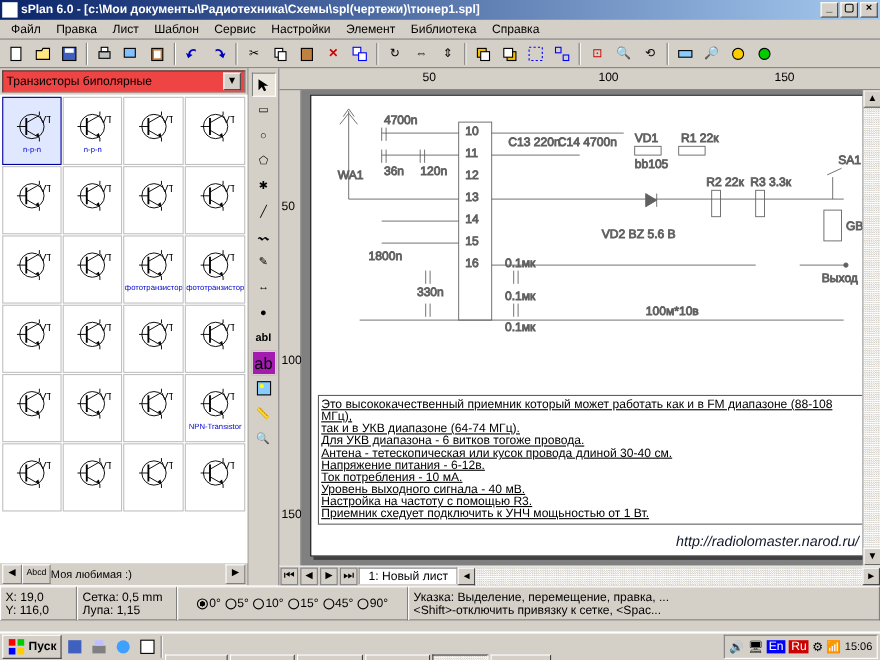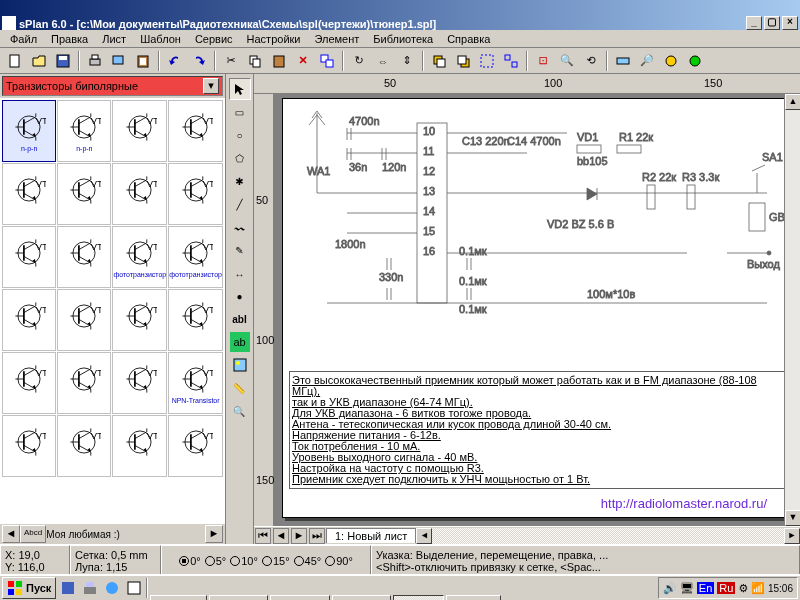--- a/index.html
+++ b/index.html
@@ -1,19 +1,19 @@
 <!DOCTYPE html>
 <html><head>
 <meta charset="utf-8">
 <style>
 * { box-sizing: border-box; margin: 0; padding: 0; font-family: "MS Sans Serif", Tahoma, sans-serif; font-size: 11px; }
 body { background: #d4d0c8; width: 800px; height: 600px; overflow: hidden; position: relative; }
 
 
-.titlebar { height: 30px; background: linear-gradient(to right,#0a246a,#a6caf0); color: #fff; display: flex; align-items: flex-end; padding: 0 2px; }
+.titlebar { height: 18px; background: linear-gradient(to right,#0a246a,#a6caf0); color: #fff; display: flex; align-items: center; padding: 0 2px; }
 .titlebar .icon { width: 14px; height: 14px; background: #fff; margin-right: 3px; }
 .titlebar .caption { flex: 1; font-weight: bold; }
 .titlebar .win-btn { width: 16px; height: 14px; background: #d4d0c8; border: 1px solid #fff; border-right-color:#404040; border-bottom-color:#404040; margin-left: 2px; text-align: center; line-height: 10px; color:#000; font-weight:bold; font-size:10px; }
 
 
 .menubar { height: 18px; display: flex; align-items: center; padding: 0 4px; gap: 2px; border-bottom: 1px solid #808080; }
 .menubar span { padding: 1px 6px; }
 
 
 .toolbar { height: 26px; display: flex; align-items: center; padding: 2px 4px; gap: 2px; border-bottom: 1px solid #808080; }
@@ -46,21 +46,21 @@
 .ruler-h { height:20px; background:#d4d0c8; border-bottom:1px solid #808080; position:relative; font-size:9px; }
 .ruler-h span { position:absolute; top:3px; }
 .canvas-row { flex:1; display:flex; }
 .ruler-v { width:20px; background:#d4d0c8; border-right:1px solid #808080; position:relative; font-size:9px; }
 .ruler-v span { position:absolute; left:2px; writing-mode: horizontal-tb; }
 .paper { flex:1; background:#808080; position:relative; overflow:hidden; }
 .sheet { position:absolute; left:8px; top:4px; width:510px; height:420px; background:#fff; border:1px solid #000; box-shadow: 3px 3px 0 #404040; }
 .schematic { position:absolute; inset:4px; }
 .schematic svg { width:100%; height:100%; }
 .desc { position:absolute; left:6px; bottom:28px; right:6px; border:1px solid #606060; padding:3px 2px; font-size:9px; line-height:11px; background:#fff;text-decoration:underline; }
-.watermark { position:absolute; right:24px; bottom:6px; font-size:13px; color:#6d28d9; }
+.watermark { position:absolute; right:10px; bottom:6px; font-size:13px; color:#0f172a; font-style:italic; }
 
 
 .sheet-tabs { height:18px; background:#d4d0c8; display:flex; align-items:center; font-size:10px; border-top:1px solid #fff; }
 .sheet-tabs .nav-btn { width:16px; height:16px; border:1px solid #808080; margin:0 1px; text-align:center; line-height:12px; }
 .sheet-tabs .tab { padding:1px 8px; border:1px solid #808080; border-bottom:none; background:#fff; }
 
 
 .sb-v { width:16px; background:#d4d0c8; border-left:1px solid #808080; display:flex; flex-direction:column; }
 .sb-v .arr, .sb-h .arr { width:16px; height:16px; background:#d4d0c8; border:1px solid #fff; border-right-color:#404040; border-bottom-color:#404040; text-align:center; line-height:12px; font-size:9px; }
 .sb-v .track { flex:1; background: repeating-conic-gradient(#d4d0c8 0% 25%, #fff 0% 50%) 50% / 2px 2px; }
@@ -587,21 +587,21 @@
     <div class="vb">▭</div>
     <div class="vb">○</div>
     <div class="vb">⬠</div>
     <div class="vb">✱</div>
     <div class="vb">╱</div>
     <div class="vb">〰</div>
     <div class="vb">✎</div>
     <div class="vb">↔</div>
     <div class="vb">●</div>
     <div class="vb" style="font-weight:bold">abI</div>
-    <div class="vb" style="background:#22c55e;font-size:11px">ab</div>
+    <div class="vb" style="background:#a21caf;font-size:15px">ab</div>
     <div class="vb">
         <svg width="14" height="14" viewBox="0 0 14 14">
           <rect x="1" y="1" width="12" height="12" fill="#8cf" stroke="#000"></rect>
           <circle cx="5" cy="5" r="2" fill="#ff0"></circle>
         </svg>
       </div>
     <div class="vb">📏</div>
     <div class="vb">🔍</div>
   </div>
 

